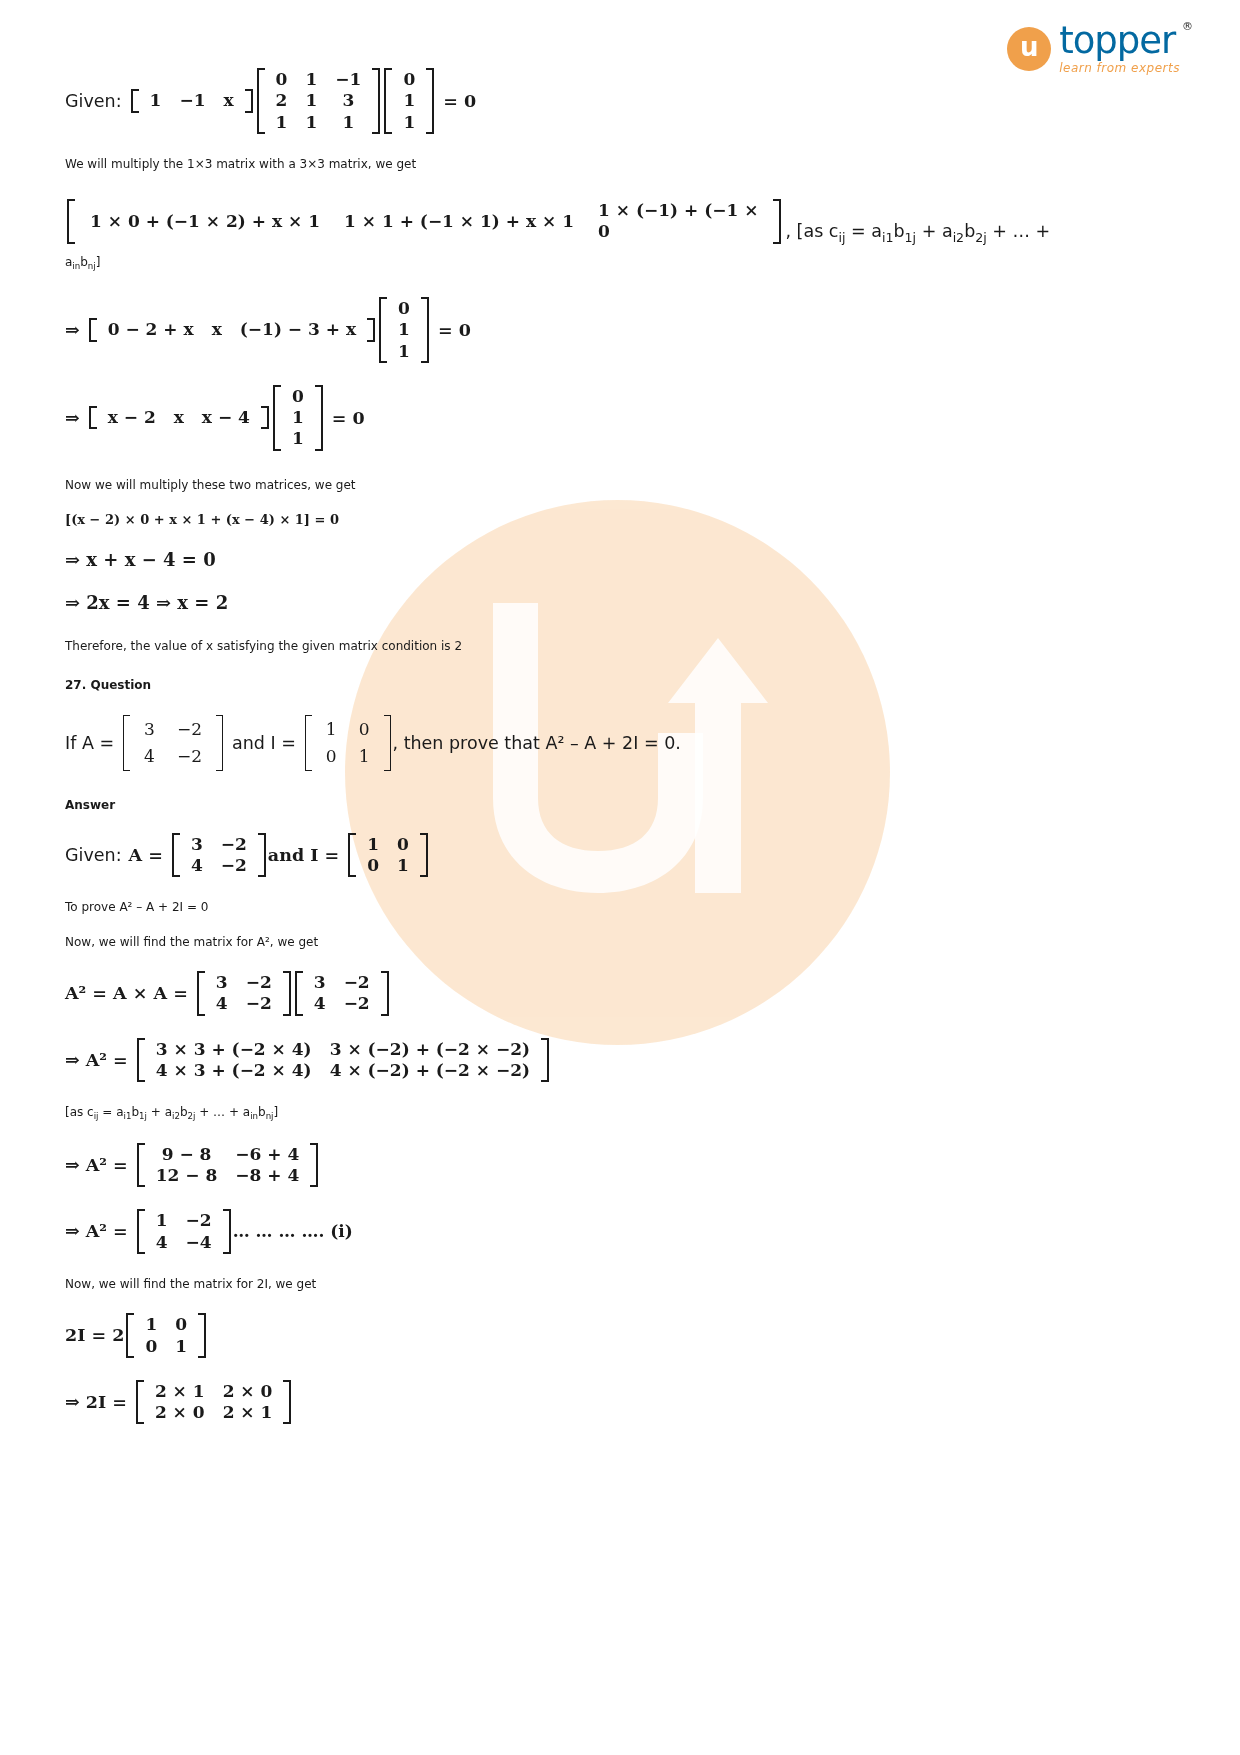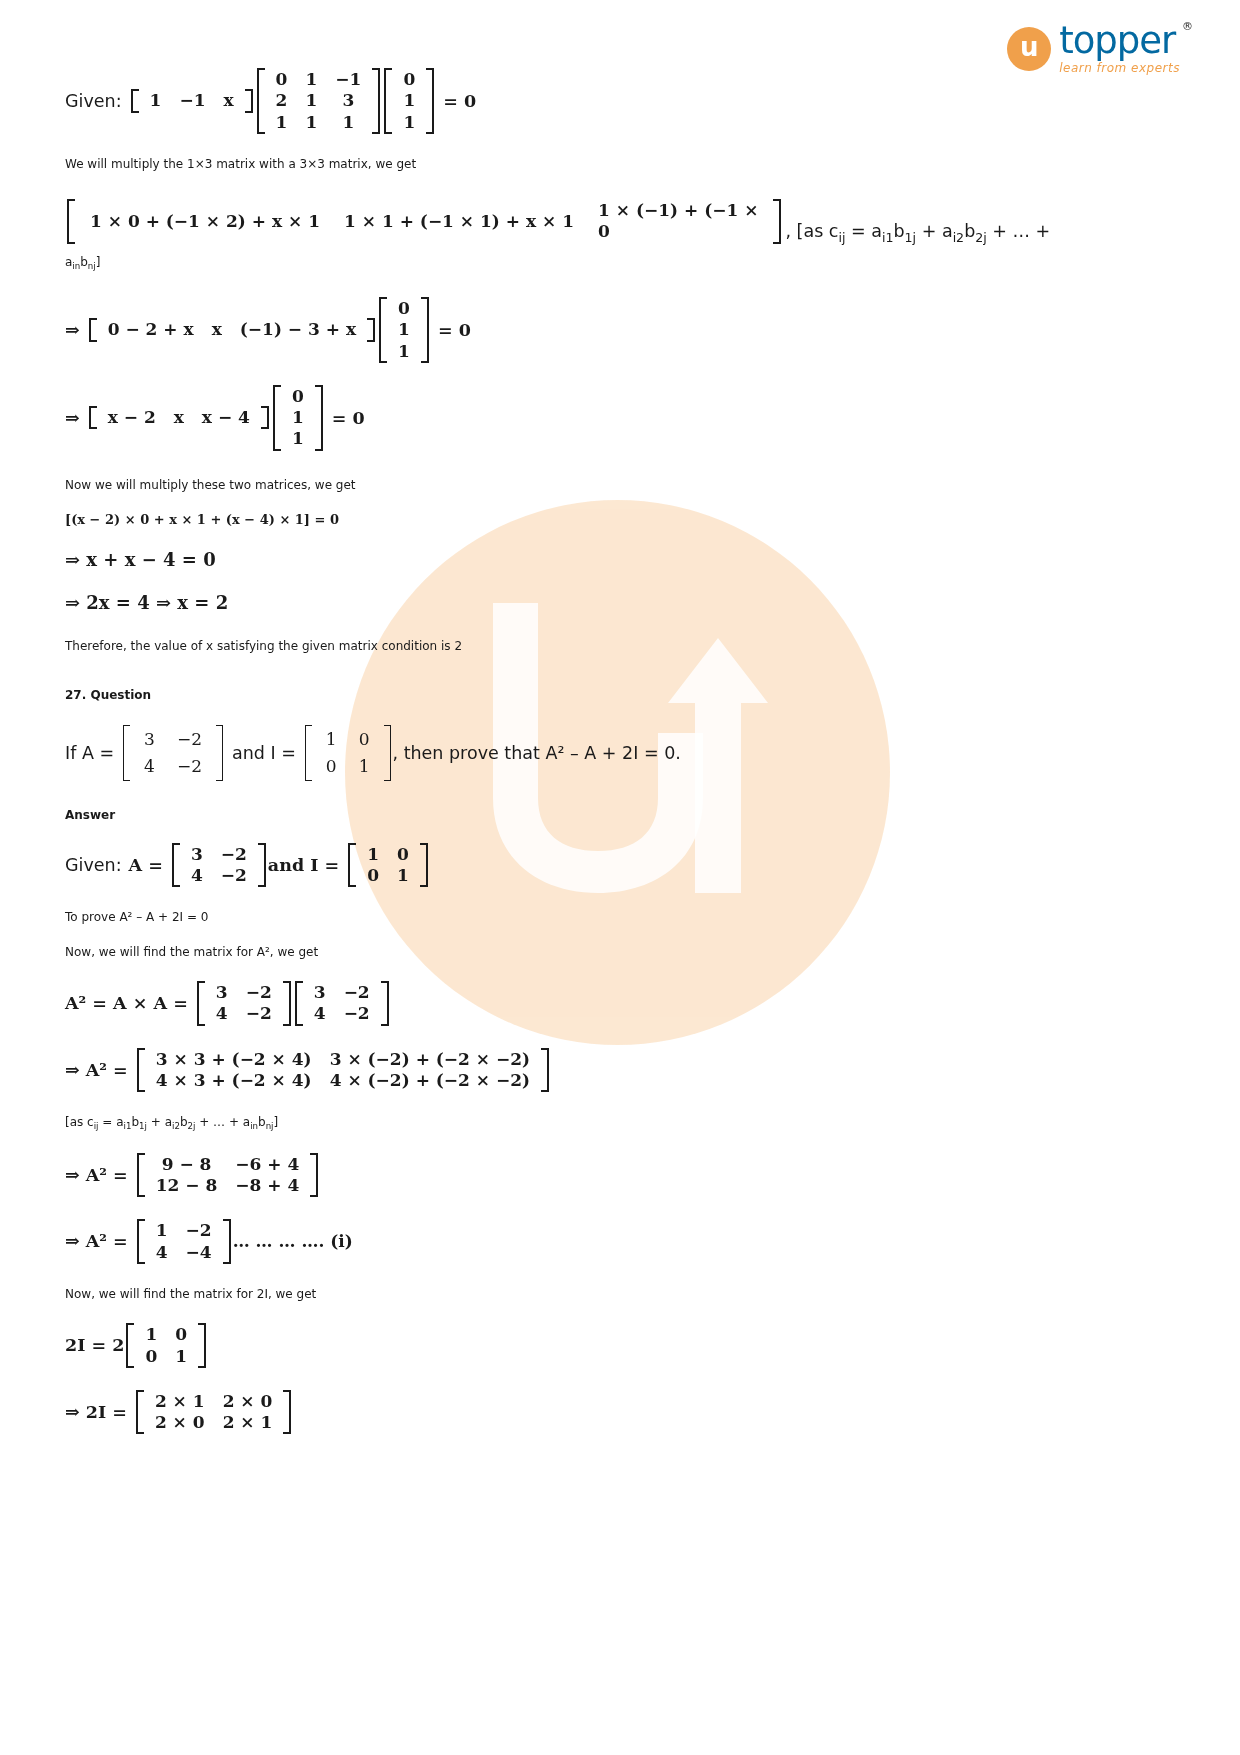--- a/index.html
+++ b/index.html
@@ -338,21 +338,21 @@
     <div class="line" style="margin-top:26px;">Now we will multiply these two matrices, we get</div>
 
     <div class="line math" style="font-size:13px;">[(x − 2) × 0 + x × 1 + (x − 4) × 1]  = 0</div>
 
     <div class="line math" style="font-size:18px;">⇒ x + x − 4 = 0</div>
 
     <div class="line math" style="font-size:18px; margin-bottom:22px;">⇒ 2x = 4 ⇒ x = 2</div>
 
     <div class="line">Therefore, the value of x satisfying the given matrix condition is 2</div>
 
-    <div class="line bold" style="margin-top:32px; margin-bottom:20px;">27. Question</div>
+    <div class="line bold" style="margin-top:22px; margin-bottom:20px;">27. Question</div>
 
     <div class="mrow" style="margin-bottom:26px;">
       <span>If A =</span>
       <span class="gap"></span>
       <span class="matrix thin lightnum roomy">
         <table>
           <tbody>
               <tr>
                 <td>3</td>
                 <td>−2</td>

